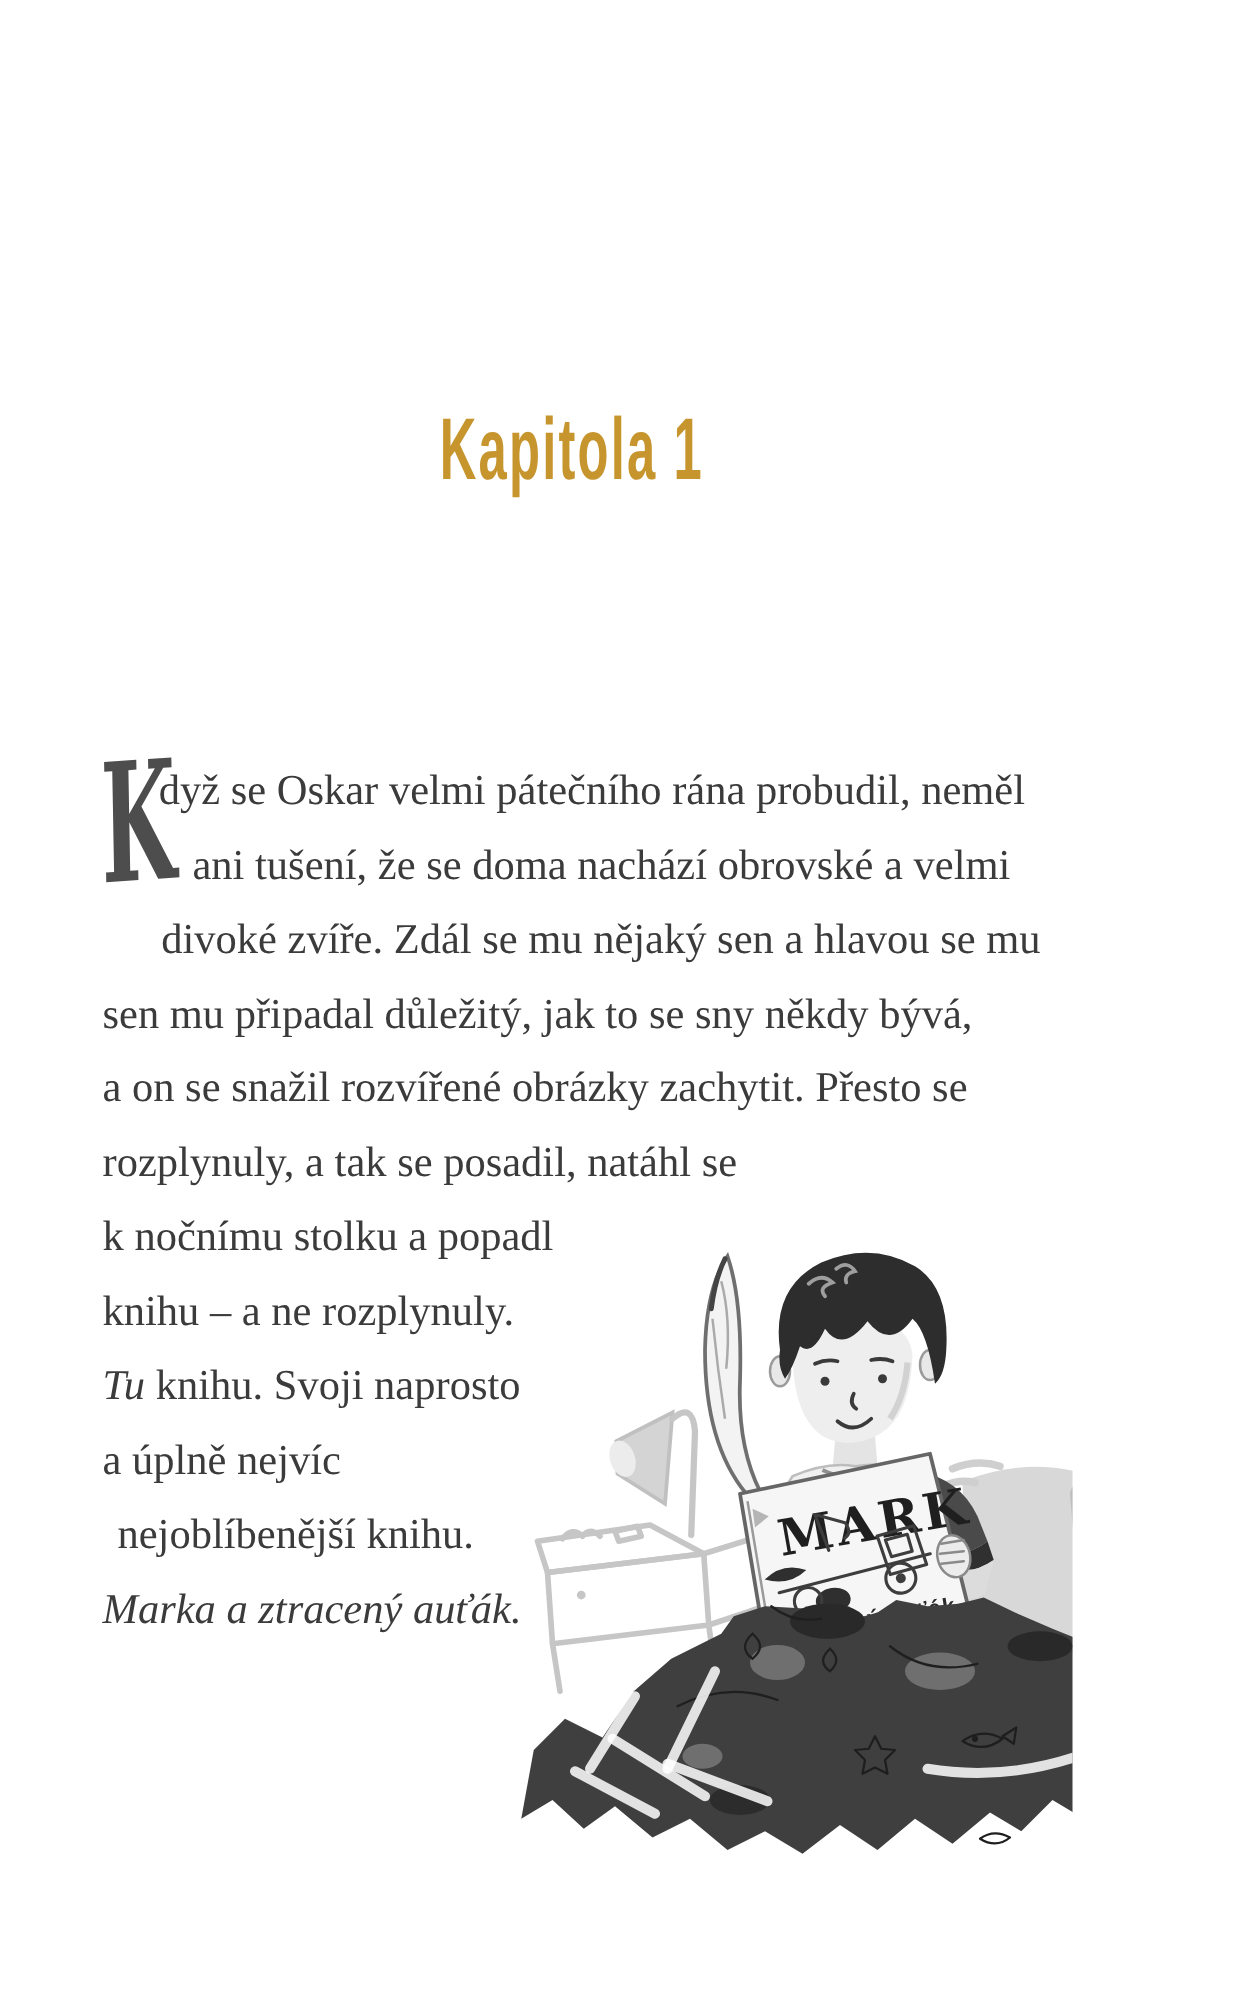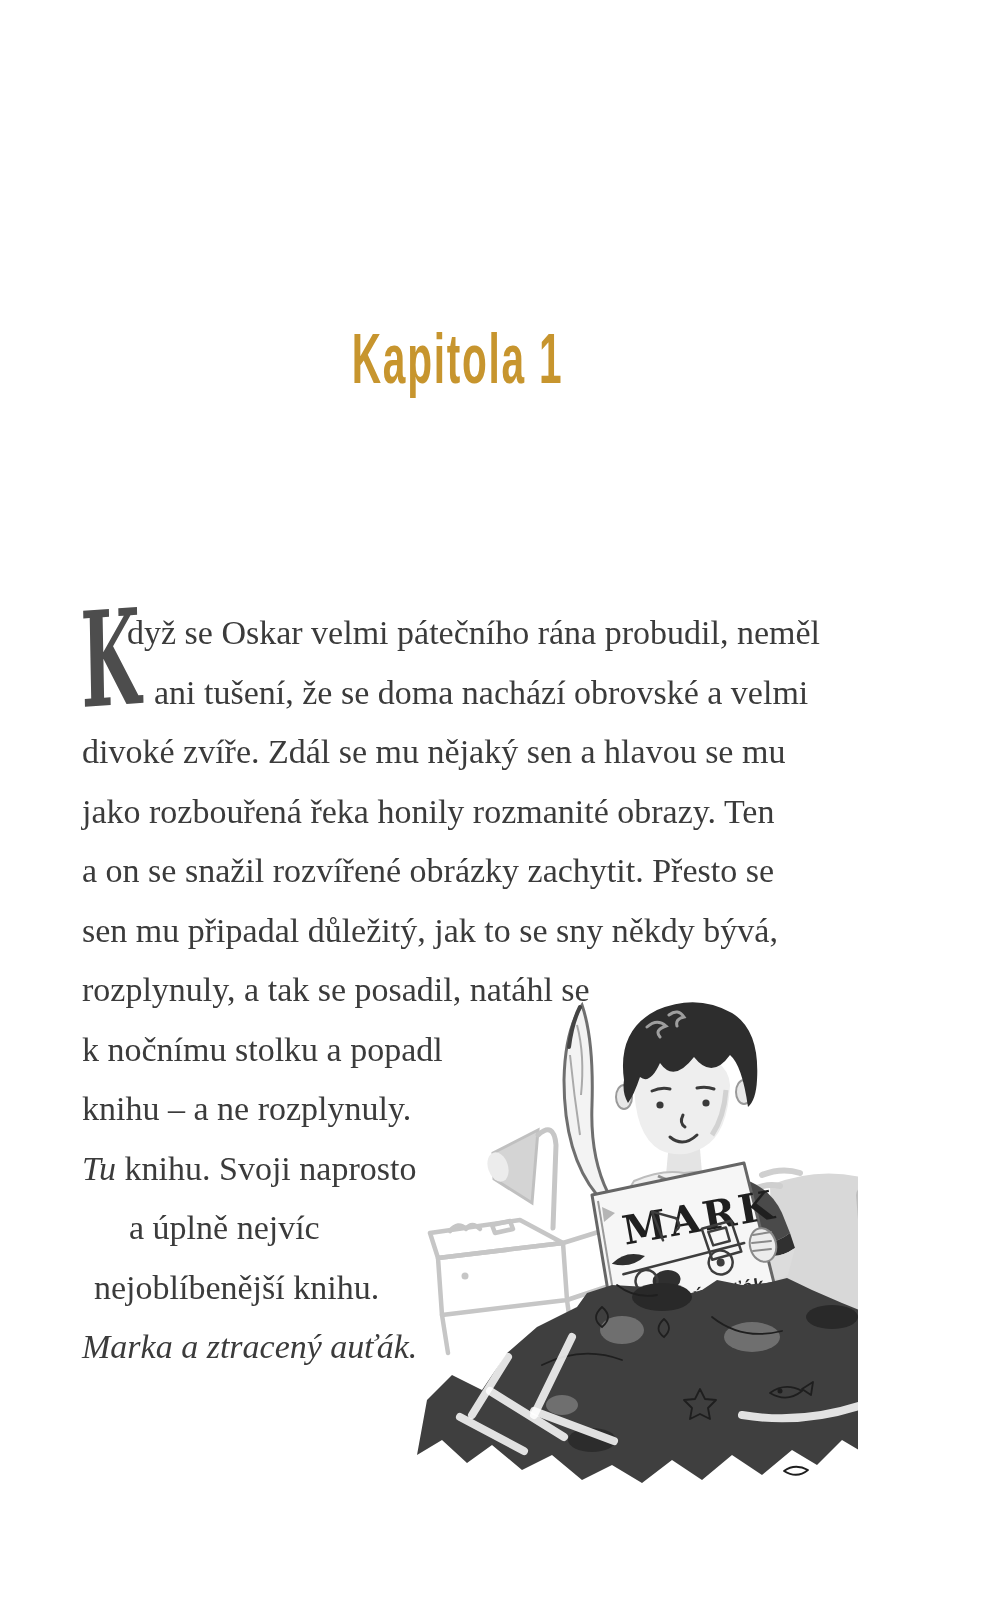--- a/index.html
+++ b/index.html
@@ -69,29 +69,28 @@
 
 <div class="page">
 
   <div class="chapter-heading">Kapitola 1</div>
 
   <div class="body-text">
     <span class="drop-cap">K</span>
     <div id="paragraph-lines">
         <div class="line" style="padding-left: 45px;"><span>dyž se Oskar velmi pátečního rána probudil, neměl</span></div>
         <div class="line" style="padding-left: 72px;"><span>ani tušení, že se doma nachází obrovské a velmi</span></div>
-        <div class="line" style="padding-left: 0px;"><span>divoké zvíře. Zdál se mu nějaký sen a hlavou se mu</span></div>
-        <div class="line" style="padding-left: 0px;"><span>jako rozbouřená řeka honily rozmanité obrazy. Ten</span></div>
+        <div class="line" style="padding-left: 0px; margin-left: 47px;"><span>divoké zvíře. Zdál se mu nějaký sen a hlavou se mu</span></div>
+        <div class="line" style="padding-left: 0px;"><span>sen mu připadal důležitý, jak to se sny někdy bývá,</span></div>
         <div class="line" style="padding-left: 0px;"><span>a on se snažil rozvířené obrázky zachytit. Přesto se</span></div>
-        <div class="line" style="padding-left: 0px;"><span>sen mu připadal důležitý, jak to se sny někdy bývá,</span></div>
         <div class="line" style="padding-left: 0px;"><span>rozplynuly, a tak se posadil, natáhl se</span></div>
         <div class="line" style="padding-left: 0px;"><span>k nočnímu stolku a popadl</span></div>
         <div class="line" style="padding-left: 0px;"><span>knihu – a ne rozplynuly.</span></div>
         <div class="line" style="padding-left: 0px;"><i>Tu</i><span> knihu. Svoji naprosto</span></div>
-        <div class="line" style="padding-left: 0px; margin-left: 47px;"><span>a úplně nejvíc</span></div>
+        <div class="line" style="padding-left: 0px;"><span>a úplně nejvíc</span></div>
         <div class="line" style="padding-left: 0px; margin-left: 12px;"><span>nejoblíbenější knihu.</span></div>
         <div class="line" style="padding-left: 0px;"><i>Marka a ztracený auťák.</i></div>
       </div>
   </div>
 
   <svg class="illustration" viewBox="0 0 592 575" xmlns="http://www.w3.org/2000/svg">
 
     <g stroke="#c6c6c6" stroke-width="4.5" fill="none" stroke-linecap="round" stroke-linejoin="round">
       <path d="M18,248 L108,235 L151,258 L26,273 Z"></path>
       <path d="M26,273 L151,258 L155,315 L30,330 Z"></path>

